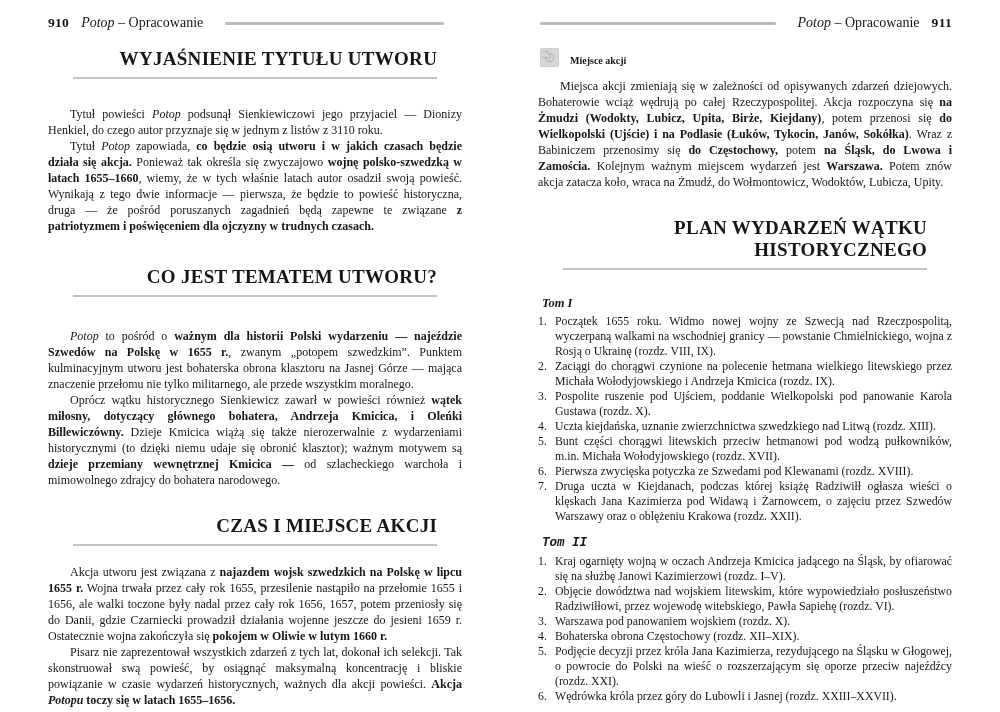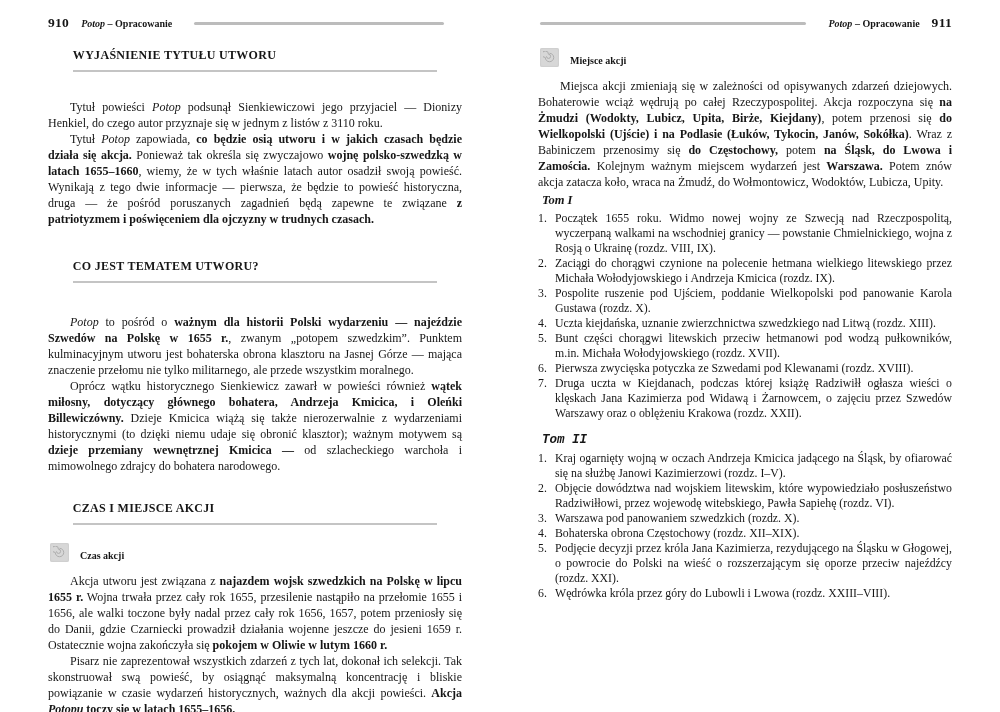--- a/index.html
+++ b/index.html
@@ -14,31 +14,31 @@
   .page { width:500px; height:712px; position:relative; }
   .page-left  { padding:15px 38px 0 48px; }
   .page-right { padding:15px 48px 0 38px; }
 
   
   .pg-header {
     display:flex; align-items:center; height:16px; margin-bottom:2px;
     font-size:12px;
   }
   .pgnum { font-weight:bold; font-size:13.5px; letter-spacing:0.3px; }
-  .runtitle { font-size:10px; white-space:nowrap;font-weight:bold; }
+  .runtitle { font-size:14px; white-space:nowrap; }
   .page-left  .pgnum   { margin-right:12px;text-align:right; }
   .page-right .pgnum   { margin-left:12px; }
   .hrule { flex:1 1 auto; height:3px; background:#bcbcbc; border-radius:2px; }
   .page-left  .hrule { margin-left:22px; margin-right:18px; }
   .page-right .hrule { margin-right:22px; margin-left:2px; }
 
   
   .sec-h {
-    display:block; width:88%; margin:0 auto; text-align:left;
-    font-size:12px; font-weight:bold; letter-spacing:0.3px;
+    display:block; width:88%; margin:0 auto; text-align:right;
+    font-size:19px; font-weight:bold; letter-spacing:0.3px;
     padding-bottom:7px; border-bottom:2px solid #c4c4c4;
   }
   .sec-h.h1 { margin-top:17px;  margin-bottom:27px; }
   .sec-h.h2 { margin-top:32px;  margin-bottom:31px; }
   .sec-h.h3 { margin-top:27px;  margin-bottom:18px; }
   .sec-h.hr1 { margin-top:27px; margin-bottom:26px; }
 
   
   .body-p {
     font-size:12px; line-height:16px; text-align:justify;
@@ -88,28 +88,20 @@
     <div class="sec-h h1">WYJAŚNIENIE TYTUŁU UTWORU</div>
     <p class="body-p"><span>Tytuł powieści </span><span class="rt-i">Potop</span><span> podsunął Sienkiewiczowi jego przyjaciel — Dionizy Henkiel, do czego autor przyznaje się w jednym z listów z 3110 roku.</span></p>
     <p class="body-p"><span>Tytuł </span><span class="rt-i">Potop</span><span> zapowiada, </span><span class="rt-b">co będzie osią utworu i w jakich czasach będzie działa się akcja.</span><span> Ponieważ tak określa się zwyczajowo </span><span class="rt-b">wojnę polsko-szwedzką w latach 1655–1660</span><span>, wiemy, że w tych właśnie latach autor osadził swoją powieść. Wynikają z tego dwie informacje — pierwsza, że będzie to powieść historyczna, druga — że pośród poruszanych zagadnień będą zapewne te związane </span><span class="rt-b">z patriotyzmem i poświęceniem dla ojczyzny w trudnych czasach.</span></p>
 
     <div class="sec-h h2">CO JEST TEMATEM UTWORU?</div>
     <p class="body-p"><span class="rt-i">Potop</span><span> to pośród o </span><span class="rt-b">ważnym dla historii Polski wydarzeniu — najeździe Szwedów na Polskę w 1655 r.</span><span>, zwanym „potopem szwedzkim”. Punktem kulminacyjnym utworu jest bohaterska obrona klasztoru na Jasnej Górze — mająca znaczenie przełomu nie tylko militarnego, ale przede wszystkim moralnego.</span></p>
     <p class="body-p"><span>Oprócz wątku historycznego Sienkiewicz zawarł w powieści również </span><span class="rt-b">wątek miłosny, dotyczący głównego bohatera, Andrzeja Kmicica, i Oleńki Billewiczówny.</span><span> Dzieje Kmicica wiążą się także nierozerwalnie z wydarzeniami historycznymi (to dzięki niemu udaje się obronić klasztor); ważnym motywem są </span><span class="rt-b">dzieje przemiany wewnętrznej Kmicica —</span><span> od szlacheckiego warchoła i mimowolnego zdrajcy do bohatera narodowego.</span></p>
 
     <div class="sec-h h3">CZAS I MIEJSCE AKCJI</div>
 
-    <div class="sub-head">
-      <span class="sub-icon">
-        <svg viewBox="0 0 20 20" width="13" height="13" aria-hidden="true">
-          <path d="M10 3.5 a6.5 6.5 0 1 1 -6.5 6.5 a5 5 0 1 1 5 -5 a3.2 3.2 0 1 1 -3.2 3.2" fill="none" stroke="#a9a9a9" stroke-width="1.4"></path>
-        </svg>
-      </span>
-      <span class="sub-title">Czas akcji</span>
-    </div>
     <p class="body-p"><span>Akcja utworu jest związana z </span><span class="rt-b">najazdem wojsk szwedzkich na Polskę w lipcu 1655 r.</span><span> Wojna trwała przez cały rok 1655, przesilenie nastąpiło na przełomie 1655 i 1656, ale walki toczone były nadal przez cały rok 1656, 1657, potem przeniosły się do Danii, gdzie Czarniecki prowadził działania wojenne jeszcze do jesieni 1659 r. Ostatecznie wojna zakończyła się </span><span class="rt-b">pokojem w Oliwie w lutym 1660 r.</span></p>
     <p class="body-p"><span>Pisarz nie zaprezentował wszystkich zdarzeń z tych lat, dokonał ich selekcji. Tak skonstruował swą powieść, by osiągnąć maksymalną koncentrację i bliskie powiązanie w czasie wydarzeń historycznych, ważnych dla akcji powieści. </span><span class="rt-b">Akcja </span><span class="rt-b rt-i">Potopu</span><span class="rt-b"> toczy się w latach 1655–1656.</span></p>
   </div>
 
   <div class="page page-right">
 
     <div class="pg-header">
       <div class="hrule"></div>
       <span class="runtitle"><span class="rt-i">Potop</span><span> – Opracowanie</span></span>
       <span class="pgnum">911</span>
@@ -118,20 +110,21 @@
     <div class="sub-head">
       <span class="sub-icon">
         <svg viewBox="0 0 20 20" width="13" height="13" aria-hidden="true">
           <path d="M10 3.5 a6.5 6.5 0 1 1 -6.5 6.5 a5 5 0 1 1 5 -5 a3.2 3.2 0 1 1 -3.2 3.2" fill="none" stroke="#a9a9a9" stroke-width="1.4"></path>
         </svg>
       </span>
       <span class="sub-title">Miejsce akcji</span>
     </div>
     <p class="body-p"><span>Miejsca akcji zmieniają się w zależności od opisywanych zdarzeń dziejowych. Bohaterowie wciąż wędrują po całej Rzeczypospolitej. Akcja rozpoczyna się </span><span class="rt-b">na Żmudzi (Wodokty, Lubicz, Upita, Birże, Kiejdany)</span><span>, potem przenosi się </span><span class="rt-b">do Wielkopolski (Ujście) i na Podlasie (Łuków, Tykocin, Janów, Sokółka)</span><span>. Wraz z Babiniczem przenosimy się </span><span class="rt-b">do Częstochowy,</span><span> potem </span><span class="rt-b">na Śląsk, do Lwowa i Zamościa.</span><span> Kolejnym ważnym miejscem wydarzeń jest </span><span class="rt-b">Warszawa.</span><span> Potem znów akcja zatacza koło, wraca na Żmudź, do Wołmontowicz, Wodoktów, Lubicza, Upity.</span></p>
 
+    <div class="sec-h hr1">PLAN WYDARZEŃ WĄTKU HISTORYCZNEGO</div>
 
     <div class="tom-label">Tom I</div>
 
     <div class="plan-item">
       <span class="num">1.</span>
       <span class="txt">Początek 1655 roku. Widmo nowej wojny ze Szwecją nad Rzeczpospolitą, wyczerpaną walkami na wschodniej granicy — powstanie Chmielnickiego, wojna z Rosją o Ukrainę (rozdz. VIII, IX).</span>
     </div>
     <div class="plan-item">
       <span class="num">2.</span>
       <span class="txt">Zaciągi do chorągwi czynione na polecenie hetmana wielkiego litewskiego przez Michała Wołodyjowskiego i Andrzeja Kmicica (rozdz. IX).</span>
@@ -162,29 +155,29 @@
     <div class="plan-item">
       <span class="num">1.</span>
       <span class="txt">Kraj ogarnięty wojną w oczach Andrzeja Kmicica jadącego na Śląsk, by ofiarować się na służbę Janowi Kazimierzowi (rozdz. I–V).</span>
     </div>
     <div class="plan-item">
       <span class="num">2.</span>
       <span class="txt">Objęcie dowództwa nad wojskiem litewskim, które wypowiedziało posłuszeństwo Radziwiłłowi, przez wojewodę witebskiego, Pawła Sapiehę (rozdz. VI).</span>
     </div>
     <div class="plan-item">
       <span class="num">3.</span>
-      <span class="txt">Warszawa pod panowaniem szwedzkich (rozdz. X).</span>
+      <span class="txt">Warszawa pod panowaniem wojskiem (rozdz. X).</span>
     </div>
     <div class="plan-item">
       <span class="num">4.</span>
       <span class="txt">Bohaterska obrona Częstochowy (rozdz. XII–XIX).</span>
     </div>
     <div class="plan-item">
       <span class="num">5.</span>
       <span class="txt">Podjęcie decyzji przez króla Jana Kazimierza, rezydującego na Śląsku w Głogowej, o powrocie do Polski na wieść o rozszerzającym się oporze przeciw najeźdźcy (rozdz. XXI).</span>
     </div>
     <div class="plan-item">
       <span class="num">6.</span>
-      <span class="txt">Wędrówka króla przez góry do Lubowli i Lwowa (rozdz. XXIII–VIII).</span>
+      <span class="txt">Wędrówka króla przez góry do Lubowli i Jasnej (rozdz. XXIII–XXVII).</span>
     </div>
 
   </div>
 </div>
 
 </body></html>

